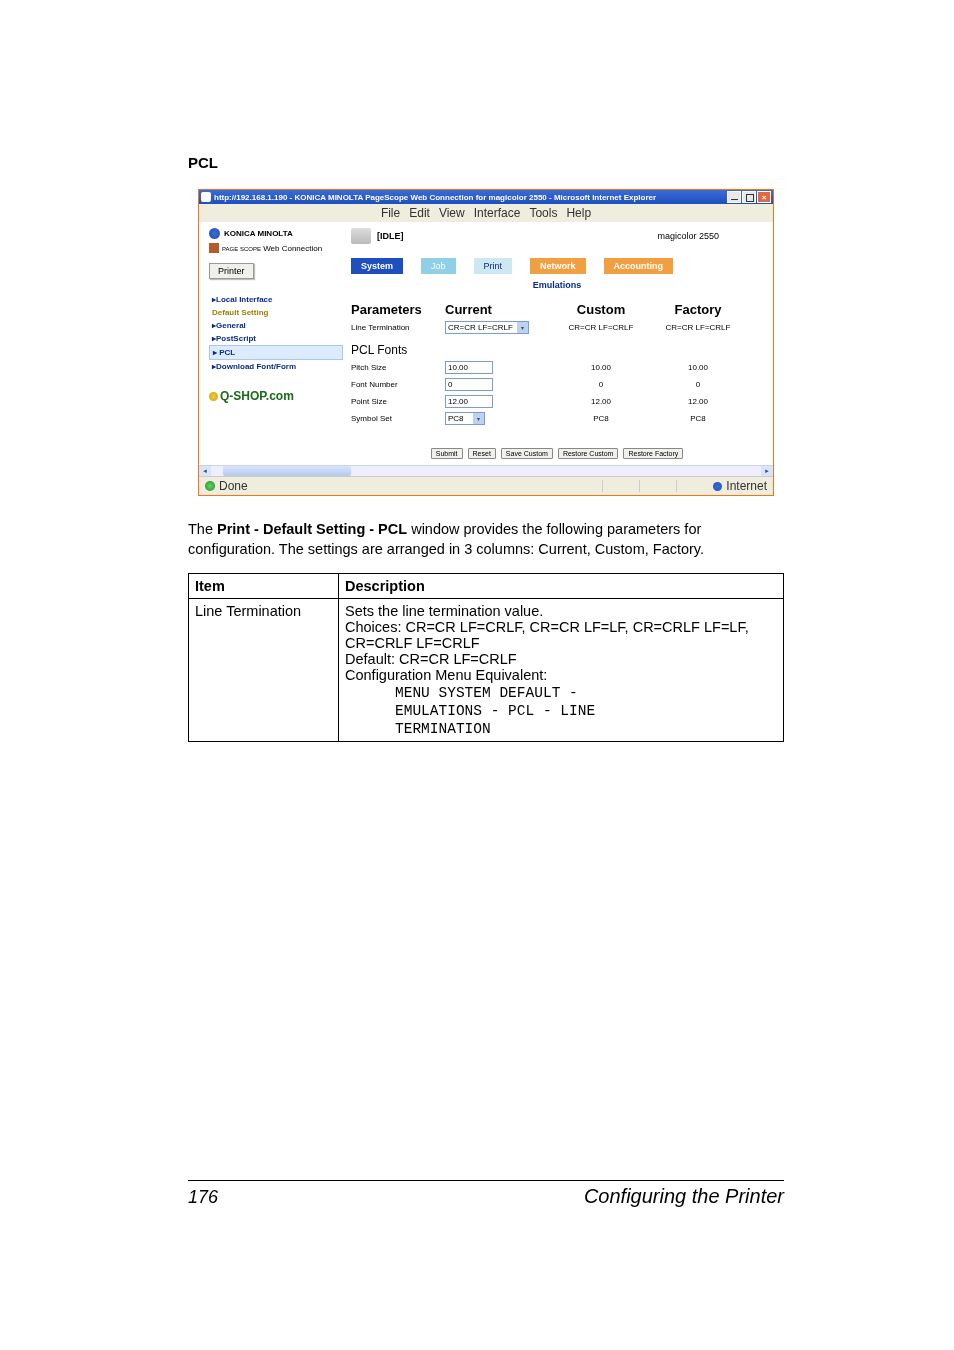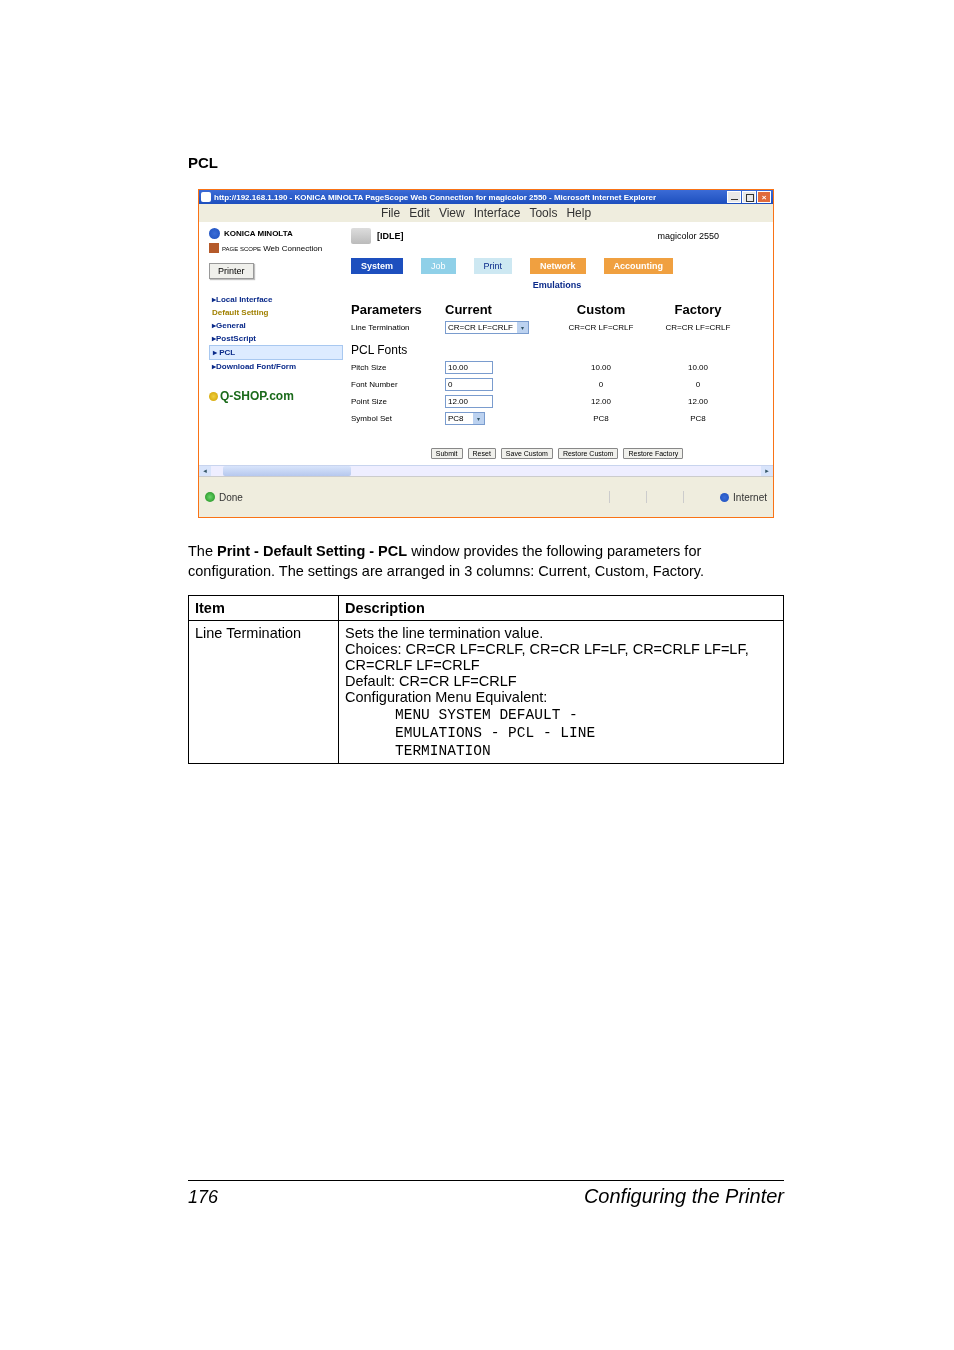--- a/index.html
+++ b/index.html
@@ -230,22 +230,22 @@
     width: 12px;
     background: #d8e4fb;
     display:flex;align-items:center;justify-content:center;
     font-size:7px;color:#356;
   }
   .hscroll .rarr { margin-left: auto; }
   .statusbar {
     background: #efedde;
     display: flex;
     align-items: center;
-    padding: 14px 6px;
-    font-size: 10px;
+    padding: 2px 6px;
+    font-size: 12px;
     color: #333;
     border-top: 1px solid #ccc;
   }
   .statusbar .sticon {
     width: 10px; height: 10px; border-radius: 50%;
     background: radial-gradient(#6ad66a,#1a8a1a);
     margin-right: 4px;
   }
   .statusbar .divs { flex: 1; }
   .statusbar .cell {

